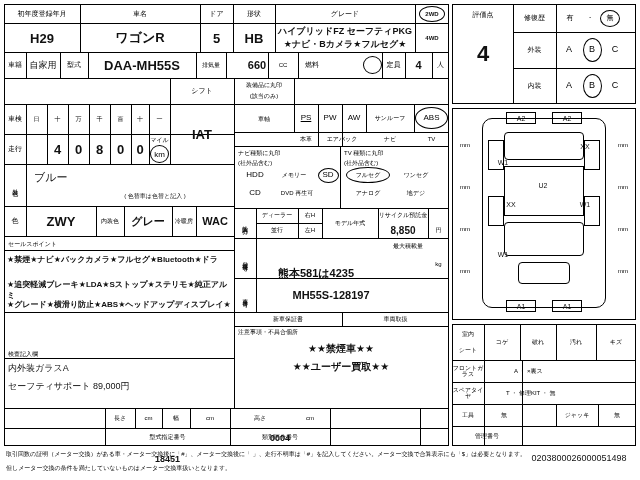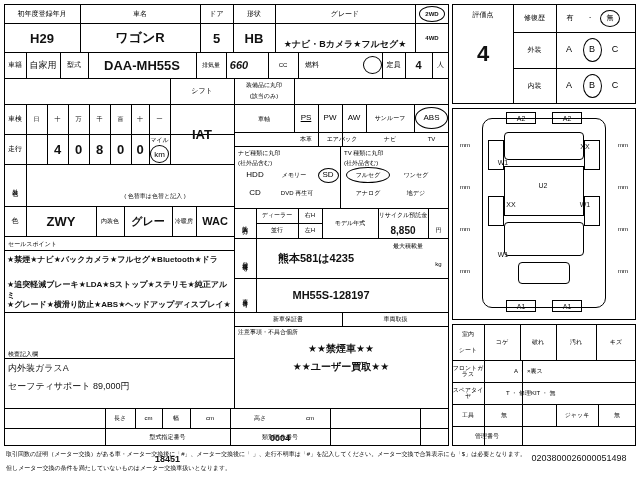--- a/index.html
+++ b/index.html
@@ -47,20 +47,21 @@
   <div class="lbl" style="left:4px;top:4px;width:76px;height:20px;">初年度登録年月</div>
   <div class="lbl" style="left:80px;top:4px;width:120px;height:20px;">車名</div>
   <div class="lbl" style="left:200px;top:4px;width:33px;height:20px;">ドア</div>
   <div class="lbl" style="left:233px;top:4px;width:42px;height:20px;">形状</div>
   <div class="lbl" style="left:275px;top:4px;width:140px;height:20px;">グレード</div>
 
   <div class="txt s13 vcell" style="left:4px;top:24px;width:76px;height:28px;">H29</div>
   <div class="txt s13 vcell" style="left:80px;top:24px;width:120px;height:28px;">ワゴンR</div>
   <div class="txt s13 vcell" style="left:200px;top:24px;width:33px;height:28px;">5</div>
   <div class="txt s13 vcell" style="left:233px;top:24px;width:42px;height:28px;">HB</div>
+  <div class="txt s9 vcell" style="left:277px;top:24px;width:136px;height:14px;">ハイブリッドFZ セーフティPKG</div>
   <div class="txt s9 vcell" style="left:277px;top:37px;width:136px;height:14px;">★ナビ・Bカメラ★フルセグ★</div>
 
   <div class="circ" style="left:419px;top:6px;width:26px;height:16px;"></div>
   <div class="txt tiny bold" style="left:419px;top:6px;width:26px;height:16px;">2WD</div>
   <div class="txt tiny bold" style="left:419px;top:30px;width:26px;height:16px;">4WD</div>
 
   <div class="vl" style="left:513px;top:4px;height:100px;"></div>
   <div class="vl" style="left:556px;top:4px;height:100px;"></div>
   <div class="hl" style="left:513px;top:32px;width:123px;"></div>
   <div class="hl" style="left:513px;top:68px;width:123px;"></div>
@@ -96,21 +97,21 @@
   <div class="vl" style="left:298px;top:52px;height:26px;"></div>
   <div class="vl" style="left:382px;top:52px;height:26px;"></div>
   <div class="vl" style="left:405px;top:52px;height:26px;"></div>
   <div class="vl" style="left:432px;top:52px;height:26px;"></div>
 
   <div class="lbl" style="left:4px;top:52px;width:22px;height:26px;">車籍</div>
   <div class="txt s9" style="left:26px;top:52px;width:34px;height:26px;">自家用</div>
   <div class="lbl" style="left:60px;top:52px;width:28px;height:26px;">型式</div>
   <div class="txt s13 vcell" style="left:88px;top:52px;width:108px;height:26px;">DAA-MH55S</div>
   <div class="lbl tiny" style="left:196px;top:52px;width:30px;height:26px;">排気量</div>
-  <div class="txt s11 vcell" style="left:218px;top:52px;width:42px;height:26px;font-style:italic;">660</div>
+  <div class="txt s11 vcell" style="left:236px;top:52px;width:42px;height:26px;">660</div>
   <div class="lbl tiny" style="left:268px;top:52px;width:30px;height:26px;">CC</div>
   <div class="lbl" style="left:298px;top:52px;width:28px;height:26px;">燃料</div>
   <div class="ell" style="left:363px;top:56px;width:19px;height:18px;"></div>
   <div class="lbl" style="left:382px;top:52px;width:23px;height:26px;">定員</div>
   <div class="txt s11 vcell" style="left:405px;top:52px;width:27px;height:26px;">4</div>
   <div class="lbl" style="left:432px;top:52px;width:17px;height:26px;">人</div>
 
   <div class="hl" style="left:4px;top:104px;width:230px;"></div>
   <div class="hl" style="left:4px;top:134px;width:230px;"></div>
   <div class="hl" style="left:4px;top:164px;width:230px;"></div>
@@ -144,20 +145,21 @@
   <div class="txt s13 vcell" style="left:89px;top:134px;width:21px;height:30px;">8</div>
   <div class="txt s13 vcell" style="left:110px;top:134px;width:21px;height:30px;">0</div>
   <div class="txt s13 vcell" style="left:131px;top:134px;width:18px;height:30px;">0</div>
   <div class="lbl tiny" style="left:149px;top:134px;width:21px;height:12px;">マイル</div>
   <div class="lbl s8" style="left:149px;top:146px;width:21px;height:18px;">km</div>
   <div class="ell" style="left:150px;top:145px;width:19px;height:18px;"></div>
 
   <div class="hl" style="left:4px;top:206px;width:230px;"></div>
   <div class="vl" style="left:26px;top:164px;height:42px;"></div>
   <div class="lbl vert tiny" style="left:4px;top:164px;width:22px;height:42px;">外装色</div>
+  <div class="txt s11" style="left:28px;top:166px;width:100px;height:22px;justify-content:flex-start;padding-left:6px;">ブルー</div>
   <div class="txt tiny" style="left:80px;top:188px;width:150px;height:16px;">( 色替車は色替と記入 )</div>
 
   <div class="hl" style="left:4px;top:236px;width:230px;"></div>
   <div class="vl" style="left:26px;top:206px;height:30px;"></div>
   <div class="vl" style="left:96px;top:206px;height:30px;"></div>
   <div class="vl" style="left:124px;top:206px;height:30px;"></div>
   <div class="vl" style="left:172px;top:206px;height:30px;"></div>
   <div class="vl" style="left:196px;top:206px;height:30px;"></div>
   <div class="lbl" style="left:4px;top:206px;width:22px;height:30px;">色</div>
   <div class="txt s13 vcell" style="left:26px;top:206px;width:70px;height:30px;">ZWY</div>
@@ -240,21 +242,21 @@
   <div class="lbl tiny" style="left:378px;top:208px;width:50px;height:15px;">リサイクル預託金</div>
   <div class="txt s10 vcell" style="left:378px;top:223px;width:50px;height:15px;">8,850</div>
   <div class="lbl tiny" style="left:428px;top:223px;width:21px;height:15px;">円</div>
   <div class="lbl tiny" style="left:378px;top:240px;width:60px;height:12px;">最大積載量</div>
   <div class="lbl tiny" style="left:428px;top:258px;width:21px;height:12px;">kg</div>
 
   <div class="hl" style="left:234px;top:278px;width:215px;"></div>
   <div class="hl" style="left:234px;top:312px;width:215px;"></div>
   <div class="vl" style="left:256px;top:238px;height:74px;"></div>
   <div class="lbl vert tiny" style="left:234px;top:240px;width:22px;height:38px;">登録番号等</div>
-  <div class="txt s11 vcell" style="left:256px;top:246px;width:120px;height:24px;">熊本581は4235</div>
+  <div class="txt s11 vcell" style="left:256px;top:261px;width:120px;height:24px;">熊本581は4235</div>
   <div class="lbl vert tiny" style="left:234px;top:280px;width:22px;height:32px;">車台番号</div>
   <div class="txt s11 vcell" style="left:256px;top:282px;width:150px;height:26px;">MH55S-128197</div>
 
   <div class="hl" style="left:234px;top:326px;width:215px;"></div>
   <div class="vl" style="left:342px;top:312px;height:14px;"></div>
   <div class="lbl tiny" style="left:234px;top:312px;width:108px;height:14px;">新車保証書</div>
   <div class="lbl tiny" style="left:342px;top:312px;width:107px;height:14px;">車両取扱</div>
 
   <div class="lbl tiny left" style="left:238px;top:326px;width:140px;height:12px;">注意事項・不具合個所</div>
   <div class="txt s10 bold" style="left:236px;top:358px;width:210px;height:18px;">★★ユーザー買取★★</div>

